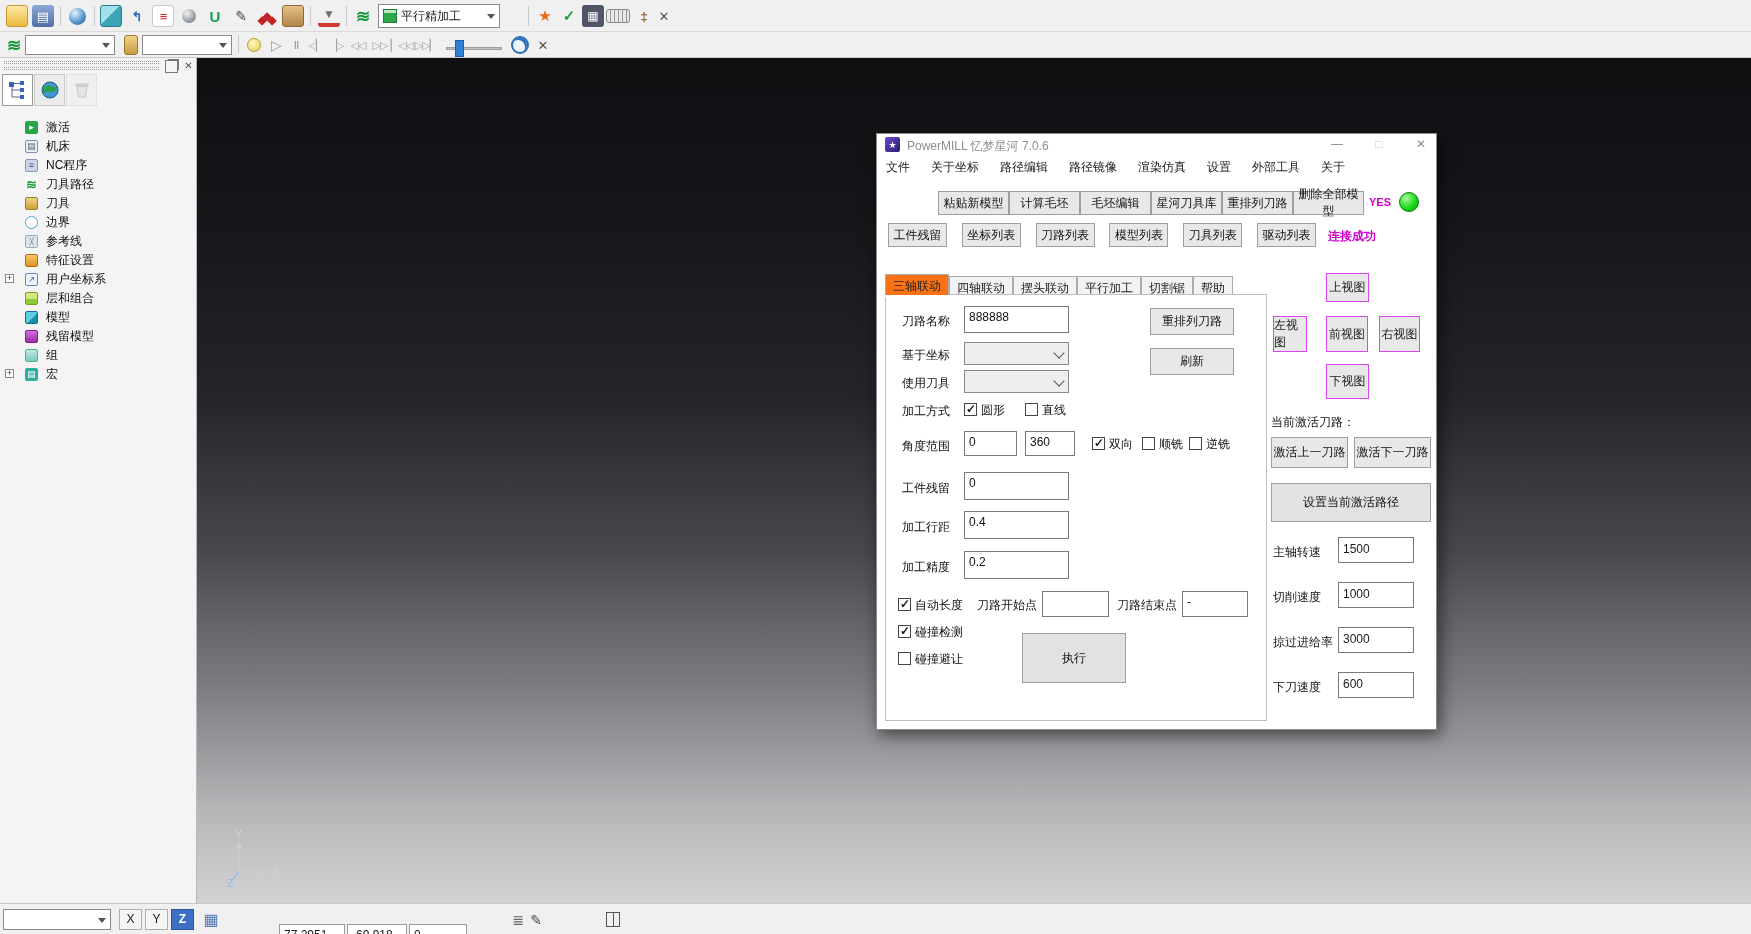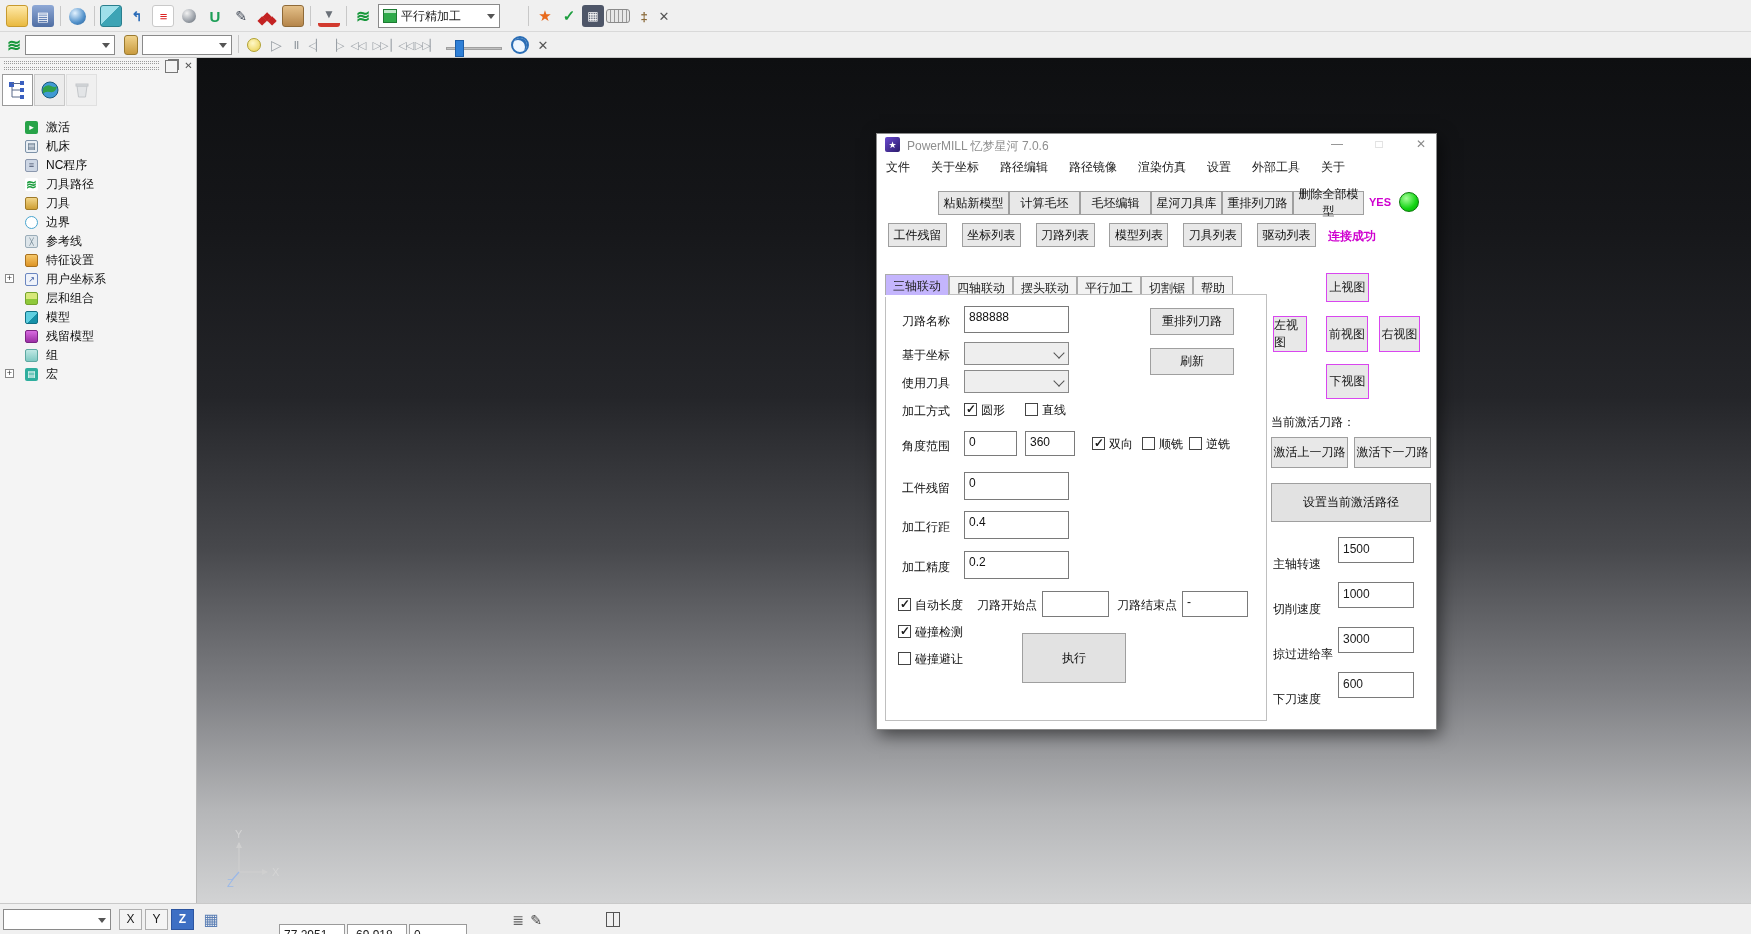--- a/index.html
+++ b/index.html
@@ -137,42 +137,42 @@
   #dlg-row2 .btn { width:59px; height:24px; font-size:12px; }
   .magenta { color:#cf00cf; font-weight:bold; }
   #flag-yes { position:absolute; left:492px; top:62px; font-size:11px; }
   #status-lamp { position:absolute; left:522px; top:58px; width:20px; height:20px; border-radius:50%;
     background:radial-gradient(circle at 35% 30%, #a6ff9a, #12d412 60%, #0aa20a); border:1px solid #0a7a0a; }
   #conn-status { position:absolute; left:451px; top:94px; font-size:12px; }
 
   #dlg-tabs { position:absolute; left:8px; top:140px; display:flex; align-items:flex-end; height:21px; }
   .tab { padding:3px 7px 2px; border:1px solid #ababab; border-bottom:none; background:#f2f2f2;
     color:#222; margin-right:0; height:19px; }
-  .tab.tab-active { background:#c4b5fd; height:21px; position:relative; z-index:2;
+  .tab.tab-active { background:#f97316; height:21px; position:relative; z-index:2;
     box-shadow:0 2px 0 #fff; }
   #tab-panel { position:absolute; left:8px; top:160px; width:382px; height:427px;
     border:1px solid #bfbfbf; background:#fff; }
 
   .flabel { position:absolute; color:#111; white-space:nowrap; }
   .tbox { position:absolute; background:#fff; border:1px solid #7a7a7a; padding:3px 4px;
     font-size:12px; color:#111; overflow:hidden; white-space:nowrap; }
   .dcombo { position:absolute; background:#eee; border:1px solid #8a8a8a; }
   .dcombo .chev { position:absolute; right:5px; top:50%; margin-top:-5px; color:#444;
     width:8px; height:8px; border:solid #555; border-width:0 1px 1px 0; transform:rotate(45deg); }
   .cb { display:inline-block; width:13px; height:13px; background:#fff; border:1px solid #444;
     vertical-align:-2px; margin-right:4px; position:relative; }
   .cb[data-checked="true"]::before { content:"\2713"; position:absolute; left:1px; top:-2px;
     font-size:12px; font-weight:bold; color:#1a1a1a; }
   .cbwrap { position:absolute; white-space:nowrap; color:#111; }
 
   .view-btn { position:absolute; background:#e8e8e8; border:1px solid #d946ef;
     display:flex; align-items:center; justify-content:center; }
   #params { position:absolute; left:394px; top:402px; width:160px; }
   .param-row { height:45px; position:relative; }
-  .param-label { position:absolute; left:2px; top:8px; width:64px; color:#111; white-space:nowrap;margin-top:12px; }
+  .param-label { position:absolute; left:2px; top:8px; width:64px; color:#111; white-space:nowrap; }
   .param-input { position:absolute; left:67px; top:1px; width:76px; height:26px; background:#fff;
     border:1px solid #7a7a7a; padding:4px 4px; }
 
   
   #axis-widget { position:absolute; left:225px; top:826px; }
 </style>
 </head>
 <body>
 
 <div id="app">

